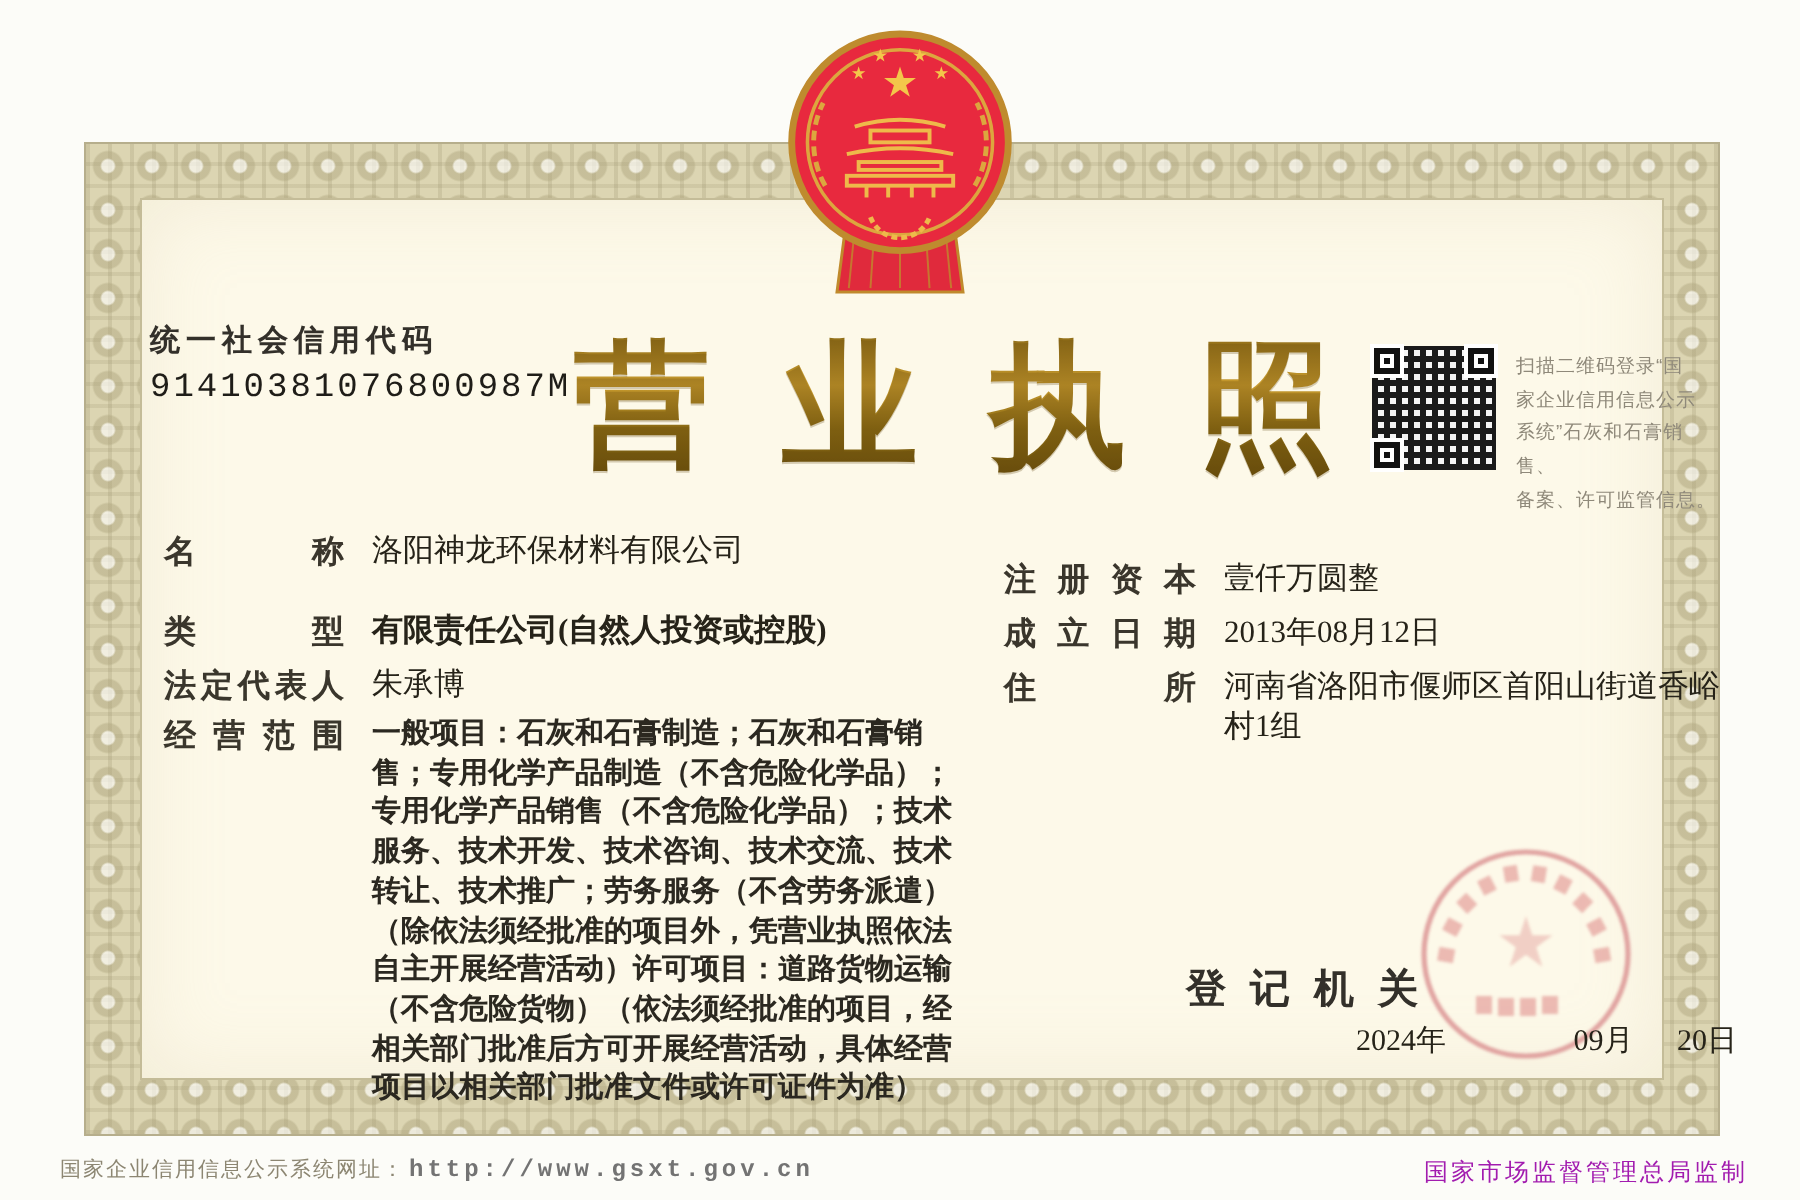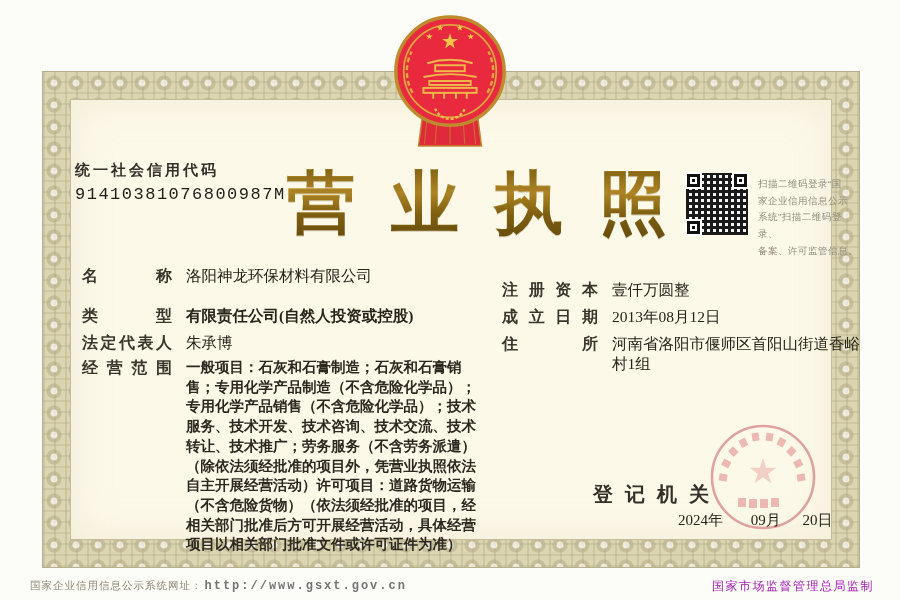--- a/index.html
+++ b/index.html
@@ -64,21 +64,21 @@
     margin-left:14px;line-height:1.32;
   }
   .scope-value{width:300px;font-size:14.5px;line-height:1.36;font-weight:bold;color:#2b2820;}
   .addr-value{width:252px;}
   
   .reg-authority{position:absolute;left:593px;top:481px;z-index:6;
     font-weight:bold;font-size:20px;letter-spacing:12px;color:#33302a;white-space:nowrap;}
   .issue-date{position:absolute;left:678px;top:511px;z-index:6;white-space:nowrap;
     font-family:"Liberation Serif",serif;font-size:15px;color:#262319;}
   .issue-date span{display:inline-block;}
-  .date-year{margin-right:24px;} .date-month{margin-right:18px;}
+  .date-year{margin-right:24px;} .date-month{margin-right:18px;margin-left:36px;}
   .seal{position:absolute;left:702px;top:418px;width:122px;height:122px;z-index:5;opacity:.85;}
   
   .footer-left{position:absolute;left:30px;top:575px;z-index:4;white-space:nowrap;}
   .footer-left .fl-label{font-size:10.5px;color:#8c8672;letter-spacing:1px;}
   .footer-left .fl-url{font-family:"Liberation Mono",monospace;font-size:12px;color:#737373;letter-spacing:2px;font-weight:bold;margin-left:2px;}
   .footer-right{position:absolute;right:26px;top:578px;z-index:4;
     font-size:12px;color:#a21caf;letter-spacing:1.5px;white-space:nowrap;}
 </style>
 </head>
 <body>
@@ -131,21 +131,21 @@
 <div class="license-title">营业执照</div>
 
 <div class="qr">
   <div class="finder f-tl"></div>
   <div class="finder f-tr"></div>
   <div class="finder f-bl"></div>
 </div>
 <div class="qr-caption">
   <div>扫描二维码登录“国</div>
   <div>家企业信用信息公示</div>
-  <div>系统”扫描二维码登录、</div>
+  <div>系统”石灰和石膏销售、</div>
   <div>备案、许可监管信息。</div>
 </div>
 
 <div class="field-row" style="left:82px;top:266px;">
   <div class="field-label lw-left">名称</div>
   <div class="field-value">洛阳神龙环保材料有限公司</div>
 </div>
 <div class="field-row" style="left:82px;top:306px;">
   <div class="field-label lw-left">类型</div>
   <div class="field-value" style="font-weight:bold;">有限责任公司(自然人投资或控股)</div>

